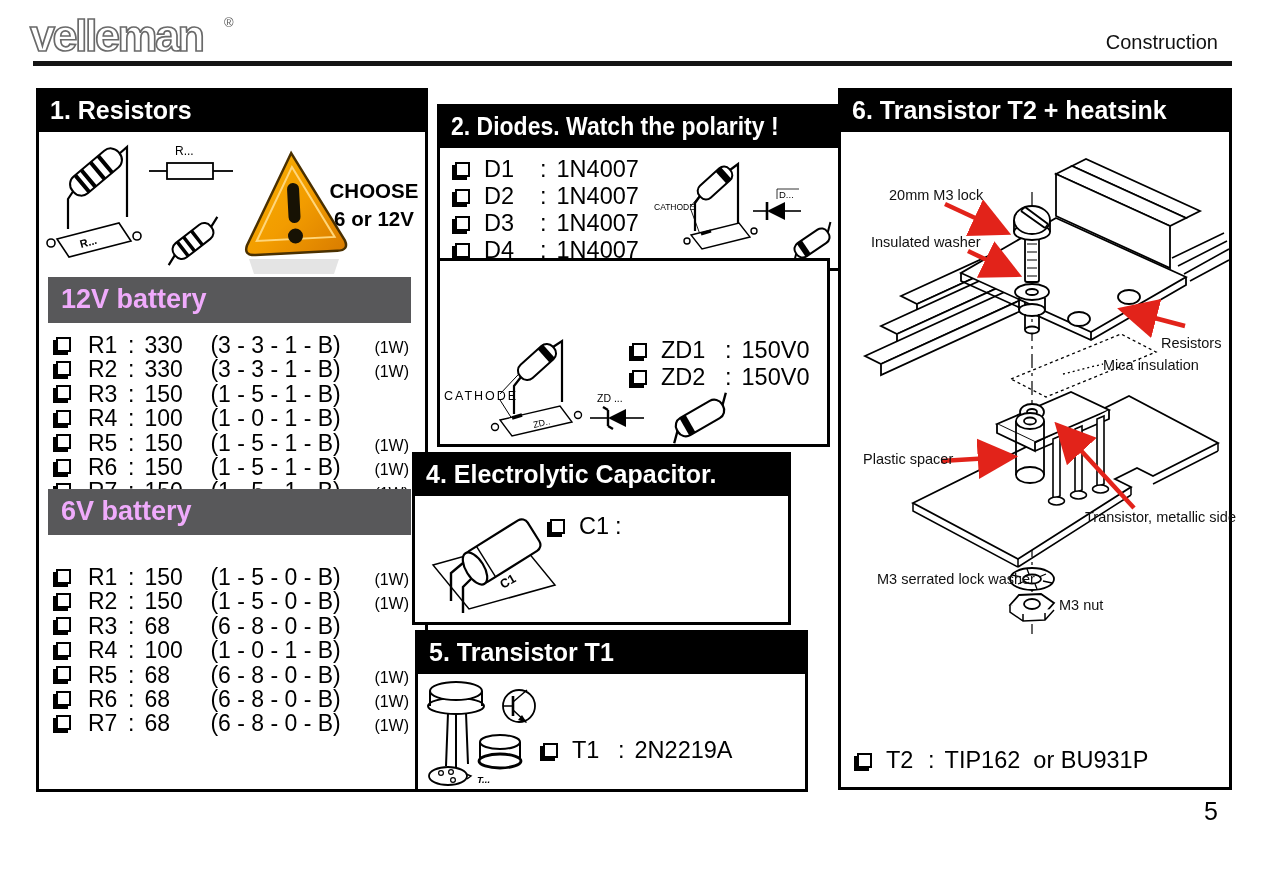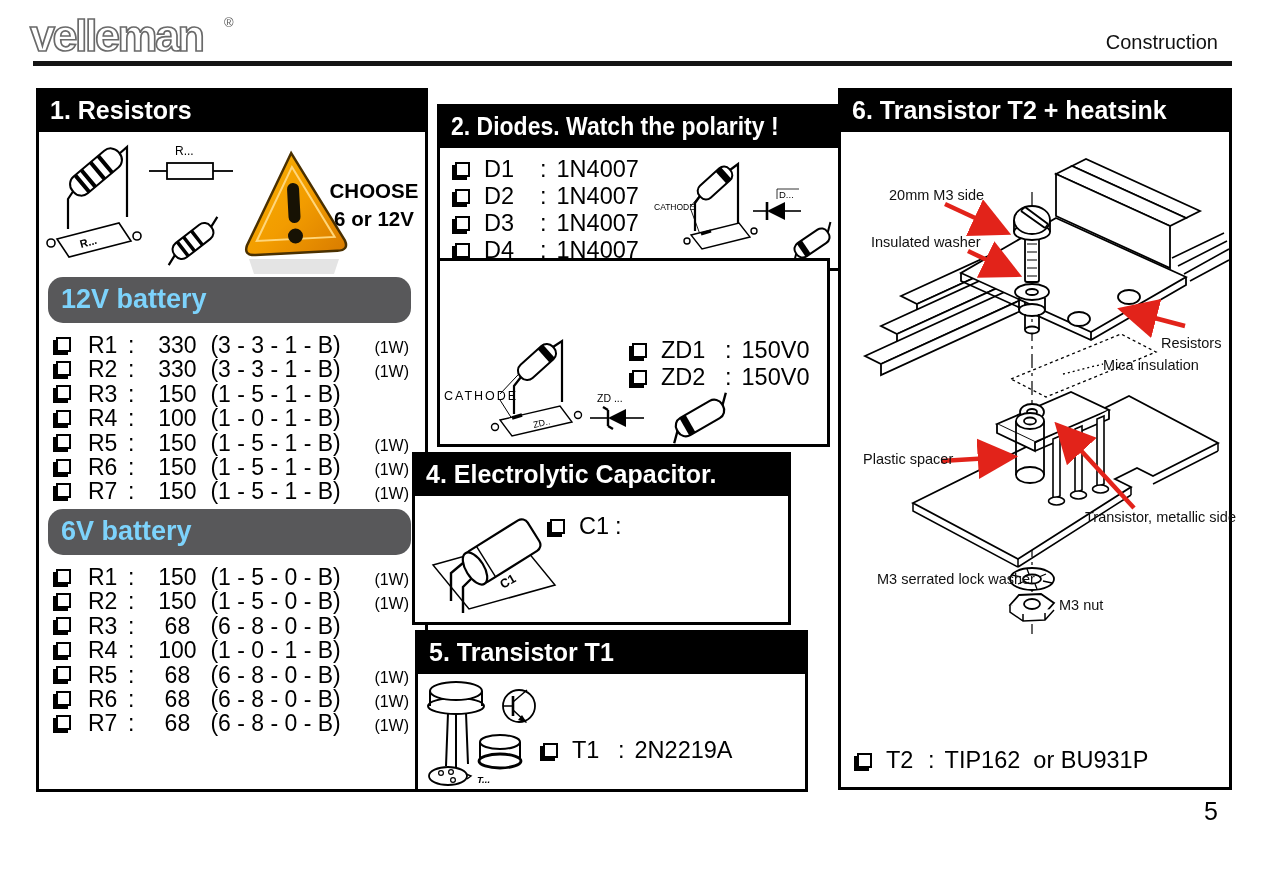--- a/index.html
+++ b/index.html
@@ -8,30 +8,30 @@
   .page { position:relative; width:1268px; height:877px; background:#fff; overflow:hidden; }
   .abs { position:absolute; }
 
   .construction { position:absolute; top:31px; right:50px; font-size:20px; color:#111; }
   .toprule { position:absolute; left:33px; top:61px; width:1199px; height:5px; background:#141414; }
 
   .panel { position:absolute; background:#fff; border:3px solid #000; }
   .panel-h { background:#000; color:#fff; font-weight:bold; font-size:25px; line-height:1.18; padding:5px 10px 6px 11px; }
   .panel-h .cond { display:inline-block; transform:scaleX(0.92); transform-origin:left center; white-space:nowrap; }
 
-  .gbar { position:absolute; left:9px; width:363px; height:46px; background:#58585a; color:#7dd3fc;
-          font-weight:bold; font-size:27px; padding:7px 0 0 13px;border-radius:15px; }
+  .gbar { position:absolute; left:9px; width:363px; height:46px; background:#58585a; color:#f0abfc;
+          font-weight:bold; font-size:27px; padding:7px 0 0 13px; }
 
   .rlist { position:absolute; left:13px; }
   .rrow { display:flex; align-items:baseline; height:24.4px; font-size:23px; white-space:pre; }
   .cb { flex:none; width:15px; height:15px; border:2px solid #000; box-shadow:-3px 3px 0 #000;
         margin:0 17px 0 4px; align-self:center; background:#fff; }
   .ref  { flex:none; width:40px; }
   .sep  { flex:none; margin-right:10px; }
-  .val  { flex:none; width:66px;text-align:center; }
+  .val  { flex:none; width:66px; }
   .code { flex:none; width:164px; }
   .watt { flex:none; font-size:16px; }
 
   .dlist { position:absolute; }
   .drow { display:flex; align-items:baseline; height:27px; font-size:23.5px; white-space:pre; }
   .drow .cb { margin:0 14px 0 2px; }
   .ref-d  { flex:none; width:56px; }
   .ref-zd { flex:none; width:64px; }
   .ref-c  { flex:none; width:36px; }
   .ref-t1 { flex:none; width:46px; }
@@ -113,21 +113,21 @@
     <div class="rlist" style="top:241px">
       <div class="rrow"><span class="cb"></span><span class="ref">R1</span><span class="sep">:</span><span class="val">330</span><span class="code">(3 - 3 - 1 - B)</span><span class="watt">(1W)</span></div>
       <div class="rrow"><span class="cb"></span><span class="ref">R2</span><span class="sep">:</span><span class="val">330</span><span class="code">(3 - 3 - 1 - B)</span><span class="watt">(1W)</span></div>
       <div class="rrow"><span class="cb"></span><span class="ref">R3</span><span class="sep">:</span><span class="val">150</span><span class="code">(1 - 5 - 1 - B)</span><span class="watt"></span></div>
       <div class="rrow"><span class="cb"></span><span class="ref">R4</span><span class="sep">:</span><span class="val">100</span><span class="code">(1 - 0 - 1 - B)</span><span class="watt"></span></div>
       <div class="rrow"><span class="cb"></span><span class="ref">R5</span><span class="sep">:</span><span class="val">150</span><span class="code">(1 - 5 - 1 - B)</span><span class="watt">(1W)</span></div>
       <div class="rrow"><span class="cb"></span><span class="ref">R6</span><span class="sep">:</span><span class="val">150</span><span class="code">(1 - 5 - 1 - B)</span><span class="watt">(1W)</span></div>
       <div class="rrow"><span class="cb"></span><span class="ref">R7</span><span class="sep">:</span><span class="val">150</span><span class="code">(1 - 5 - 1 - B)</span><span class="watt">(1W)</span></div>
     </div>
 
-    <div class="gbar" style="top:418px">
+    <div class="gbar" style="top:398px">
       <span>6V battery</span>
     </div>
 
     <div class="rlist" style="top:473px">
       <div class="rrow"><span class="cb"></span><span class="ref">R1</span><span class="sep">:</span><span class="val">150</span><span class="code">(1 - 5 - 0 - B)</span><span class="watt">(1W)</span></div>
       <div class="rrow"><span class="cb"></span><span class="ref">R2</span><span class="sep">:</span><span class="val">150</span><span class="code">(1 - 5 - 0 - B)</span><span class="watt">(1W)</span></div>
       <div class="rrow"><span class="cb"></span><span class="ref">R3</span><span class="sep">:</span><span class="val">68</span><span class="code">(6 - 8 - 0 - B)</span><span class="watt"></span></div>
       <div class="rrow"><span class="cb"></span><span class="ref">R4</span><span class="sep">:</span><span class="val">100</span><span class="code">(1 - 0 - 1 - B)</span><span class="watt"></span></div>
       <div class="rrow"><span class="cb"></span><span class="ref">R5</span><span class="sep">:</span><span class="val">68</span><span class="code">(6 - 8 - 0 - B)</span><span class="watt">(1W)</span></div>
       <div class="rrow"><span class="cb"></span><span class="ref">R6</span><span class="sep">:</span><span class="val">68</span><span class="code">(6 - 8 - 0 - B)</span><span class="watt">(1W)</span></div>
@@ -360,21 +360,21 @@
 
       <g stroke="#e2231a" stroke-width="4.5">
         <line x1="104" y1="70" x2="160" y2="96" marker-end="url(#ah)"></line>
         <line x1="127" y1="117" x2="171" y2="138" marker-end="url(#ah)"></line>
         <line x1="344" y1="192" x2="287" y2="177" marker-end="url(#ah)"></line>
         <line x1="100" y1="327" x2="166" y2="323" marker-end="url(#ah)"></line>
         <line x1="293" y1="374" x2="221" y2="296" marker-end="url(#ah)"></line>
       </g>
     </svg>
 
-    <div class="lbl" style="left:48px;  top:96px">20mm M3 side</div>
+    <div class="lbl" style="left:48px;  top:96px">20mm M3 lock</div>
     <div class="lbl" style="left:30px;  top:143px">Insulated washer</div>
     <div class="lbl" style="left:320px; top:244px">Resistors</div>
     <div class="lbl" style="left:262px; top:266px">Mica insulation</div>
     <div class="lbl" style="left:22px;  top:360px">Plastic spacer</div>
     <div class="lbl" style="left:244px; top:418px">Transistor, metallic side</div>
     <div class="lbl" style="left:36px;  top:480px">M3 serrated lock washer</div>
     <div class="lbl" style="left:218px; top:506px">M3 nut</div>
 
     <div class="dlist" style="left:14px; top:656px">
       <div class="drow"><span class="cb"></span><span class="ref-t2">T2</span><span class="sep">:</span><span>TIP162  or BU931P</span></div>

